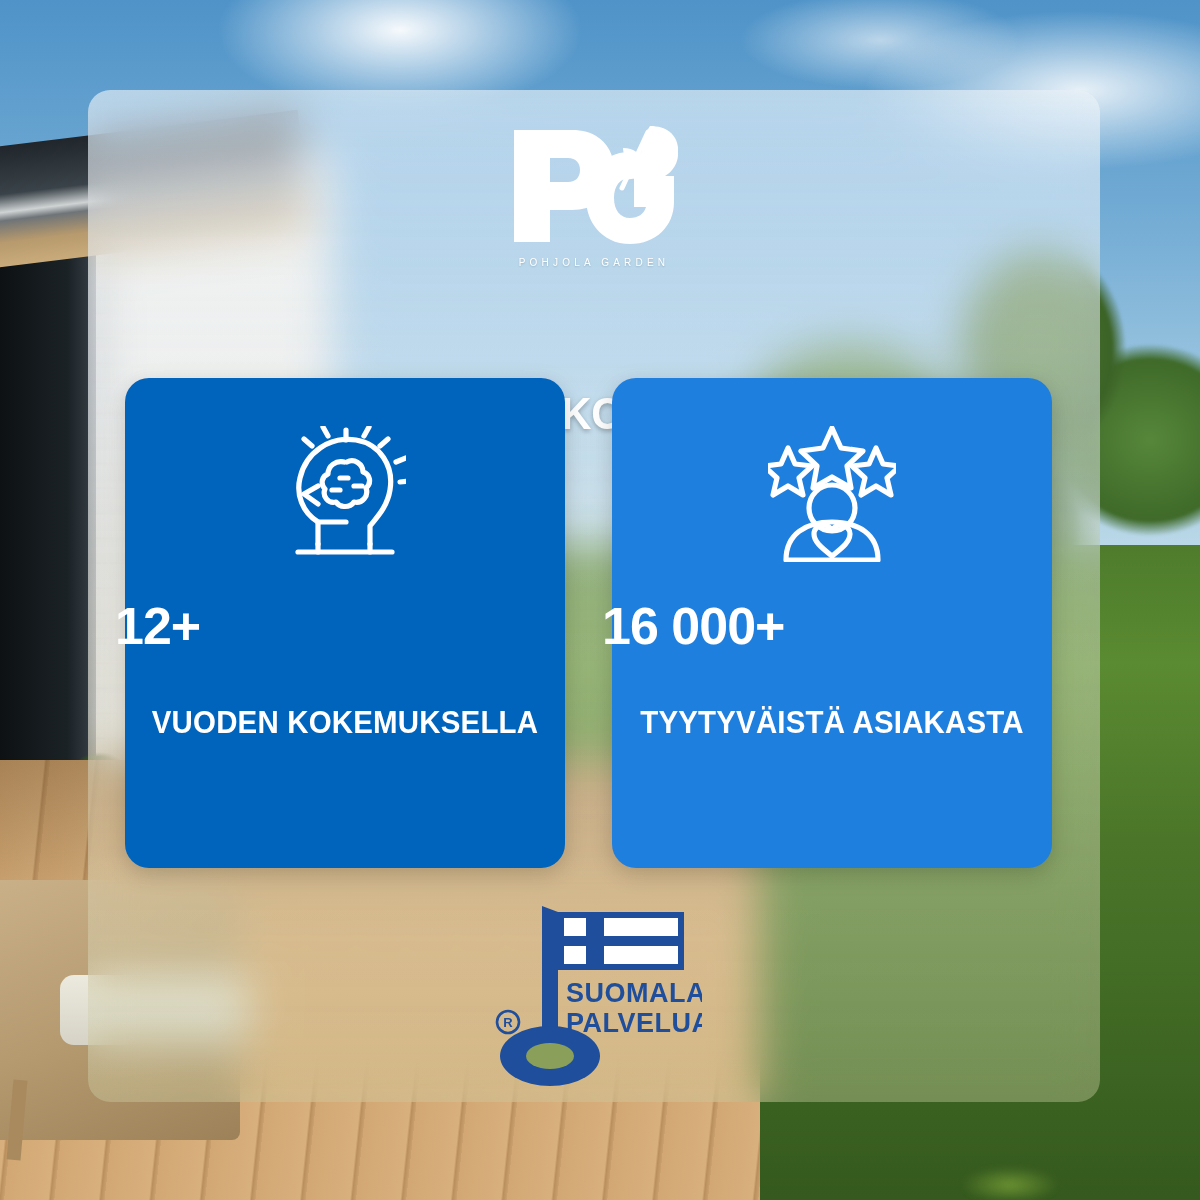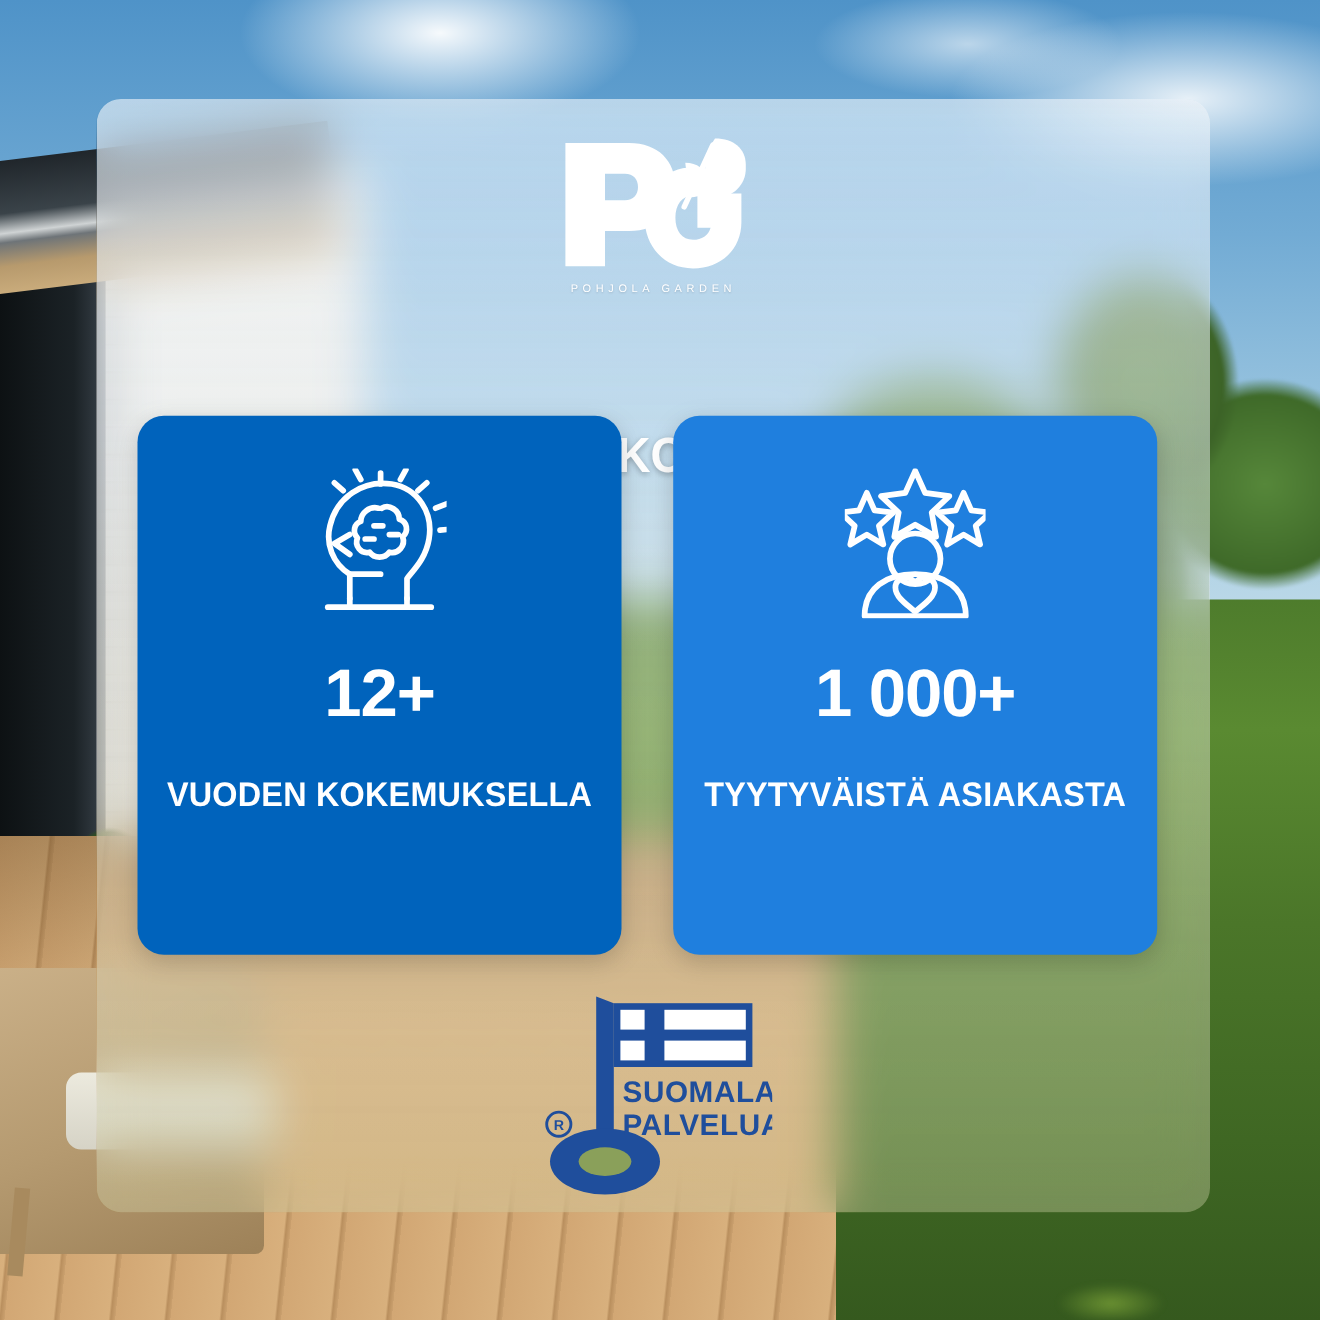--- a/index.html
+++ b/index.html
@@ -131,22 +131,22 @@
   }
 
   
   .cards{position:absolute;left:37px;top:288px;width:938px;display:flex;gap:47px;}
   .card{
     width:440px;height:490px;border-radius:24px;position:relative;
     box-shadow:0 6px 22px rgba(0,0,0,.18);
   }
   .card-icon{position:absolute;left:0;top:48px;width:440px;display:flex;justify-content:center;}
   .card-number{
-    position:absolute;left:-10px;top:222px;width:460px;text-align:center;
-    color:#fff;font-size:61px;font-weight:700;line-height:1;letter-spacing:-1px;
+    position:absolute;left:-10px;top:222px;width:460px;
+    color:#fff;font-size:52px;font-weight:700;line-height:1;letter-spacing:-1px;
     font-family:"Liberation Sans","Liberation Sans",sans-serif;
   }
   .card-label{
     position:absolute;left:-30px;top:327px;width:500px;text-align:center;
     color:#fff;font-size:31px;font-weight:700;letter-spacing:.2px;
     font-family:"Liberation Sans Narrow","Liberation Sans",sans-serif;
     transform:scaleX(.95);transform-origin:center;white-space:nowrap;
   }
 
   
@@ -226,21 +226,21 @@
         <div class="card-icon">
           <svg width="128" height="136" viewBox="0 0 128 136" fill="none" stroke="#ffffff" stroke-width="5.2" stroke-linecap="round" stroke-linejoin="round" aria-hidden="true">
             <path d="M64 2 L73 22 L95 25 L79 40 L83 62 L64 51 L45 62 L49 40 L33 25 L55 22 Z"></path>
             <path d="M20 22 L27 38 L44 40 L31 52 L35 69 L20 60 L5 69 L9 52 L-4 40 L13 38 Z"></path>
             <path d="M108 22 L115 38 L132 40 L119 52 L123 69 L108 60 L93 69 L97 52 L84 40 L101 38 Z"></path>
             <circle cx="64" cy="82" r="23"></circle>
             <path d="M18 134 C18 108 38 96 64 96 C90 96 110 108 110 134 Z"></path>
             <path d="M64 130 C54 122 46 116 46 108 C46 103 50 99 55 99 C59 99 62 101 64 104 C66 101 69 99 73 99 C78 99 82 103 82 108 C82 116 74 122 64 130 Z"></path>
           </svg>
         </div>
-        <div class="card-number">1 000+</div>
+        <div class="card-number">16 000+</div>
         <div class="card-label">TYYTYVÄISTÄ ASIAKASTA</div>
       </div>
 
     </div>
 
     <div class="badge">
       <svg width="216" height="196" viewBox="0 0 216 196" fill="none" aria-hidden="true">
 
         <path d="M56 8 L72 14 V132 H56 Z" fill="#1F4E9C"></path>
 

